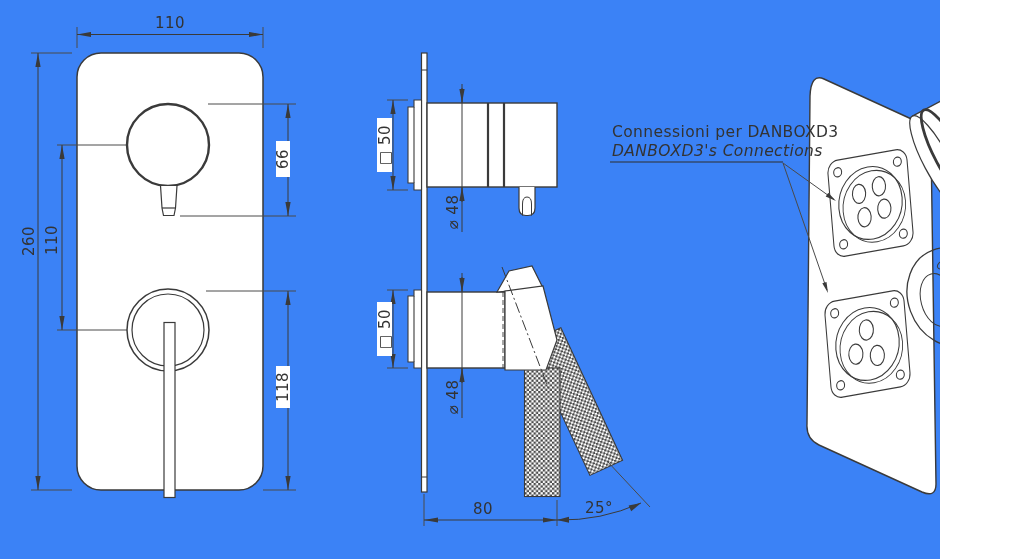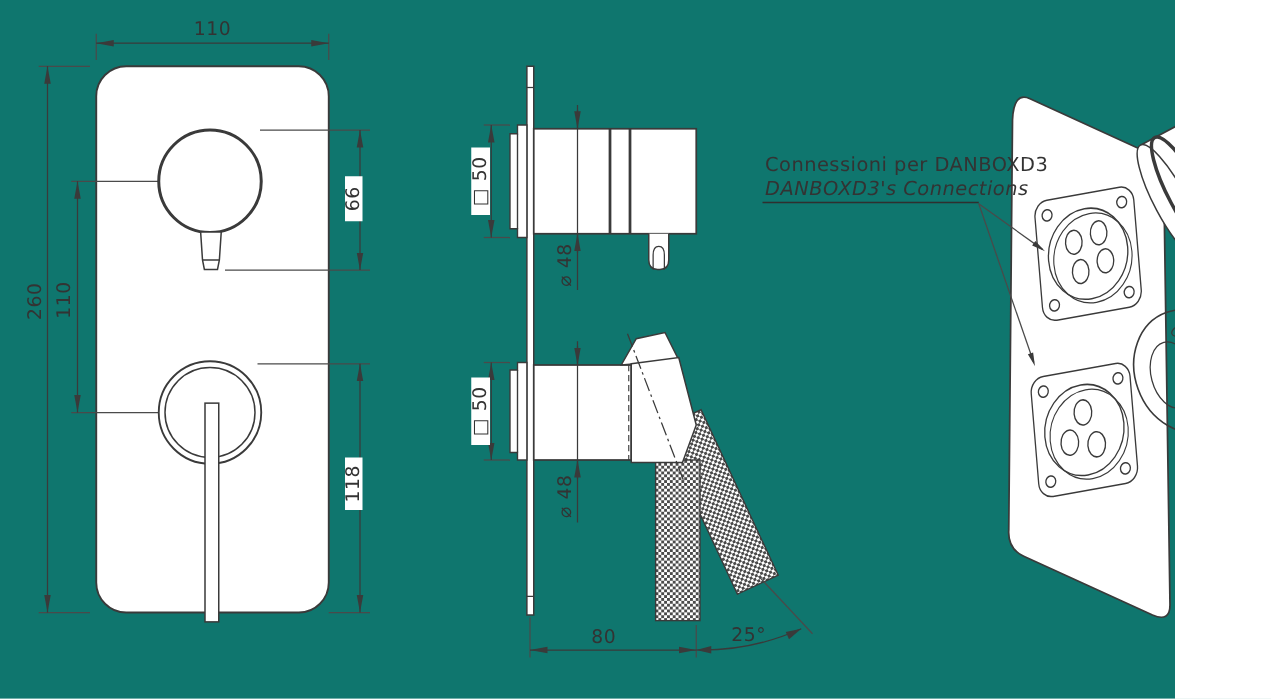--- a/index.html
+++ b/index.html
@@ -1,16 +1,16 @@
 <!DOCTYPE html>
 <html><head>
 <meta charset="utf-8">
 <style>
   html,body{margin:0;padding:0;background:#fff;}
-  .stage{position:relative;width:940px;height:559px;background:#0f766e;overflow:hidden;
+  .stage{position:relative;width:940px;height:559px;background:#3b82f6;overflow:hidden;
          font-family:"DejaVu Sans","Liberation Sans",sans-serif;}
   svg{display:block}
   text{font-family:"DejaVu Sans","Liberation Sans",sans-serif;fill:#333;}
   .dim-label{font-size:15px;letter-spacing:0.5px;}
   .ann1{font-size:15.5px;letter-spacing:0.4px;}
   .ann2{font-size:15.5px;letter-spacing:0.4px;font-style:italic;}
 </style>
 </head>
 <body>
 

